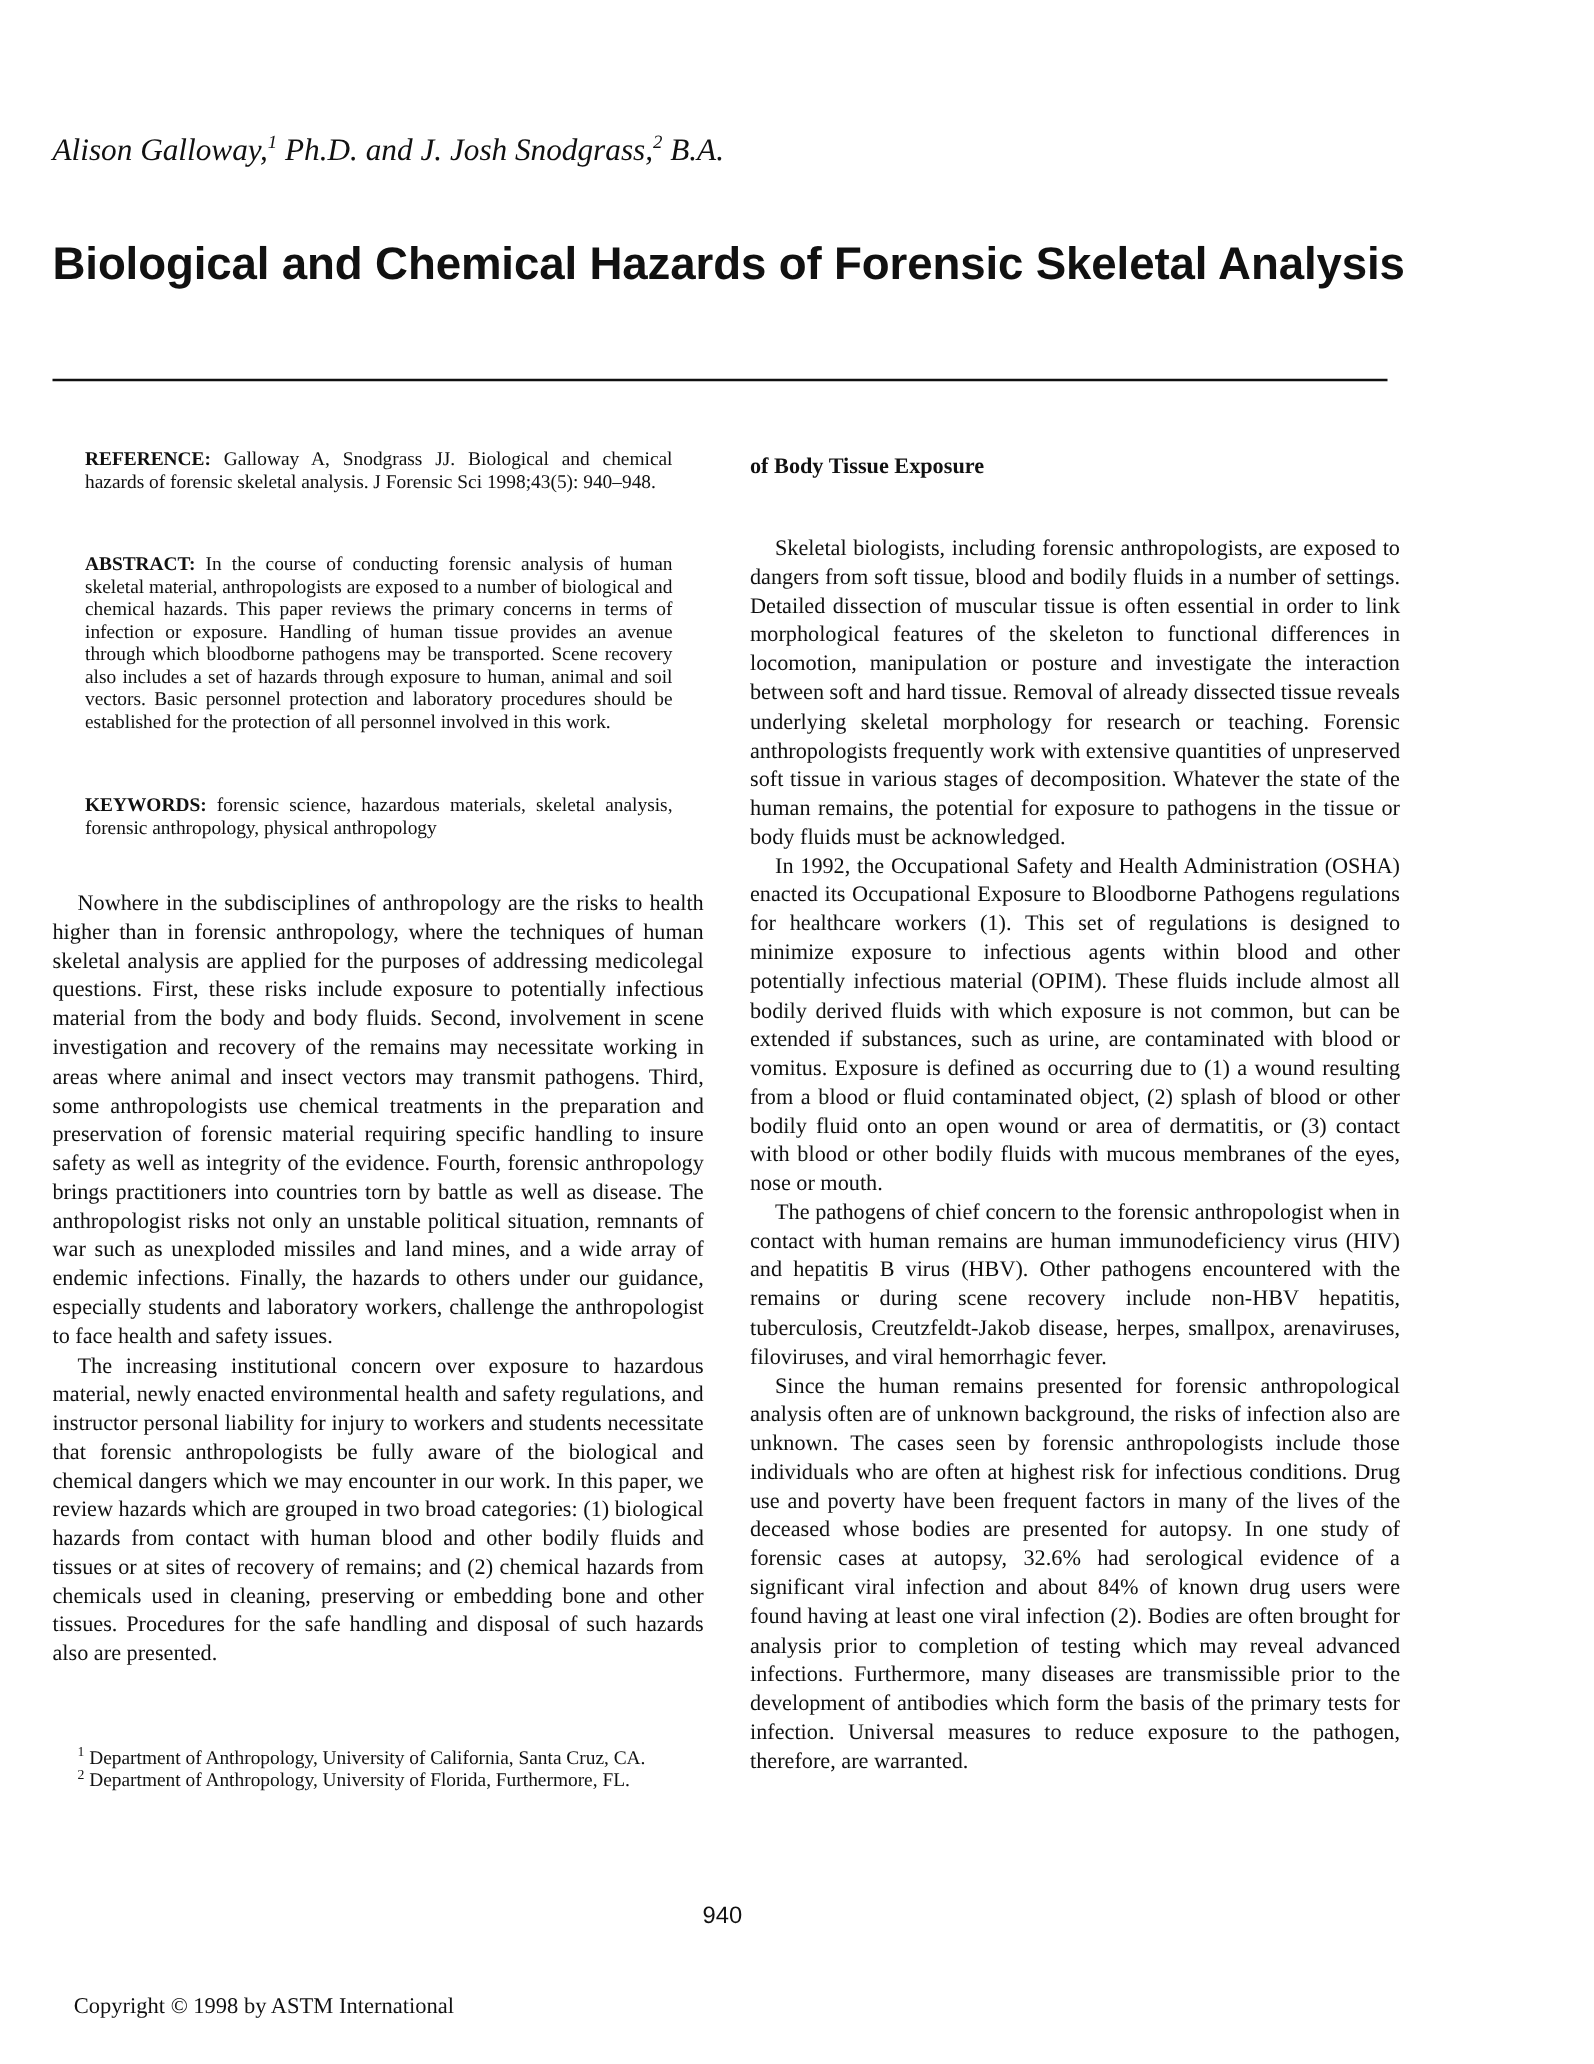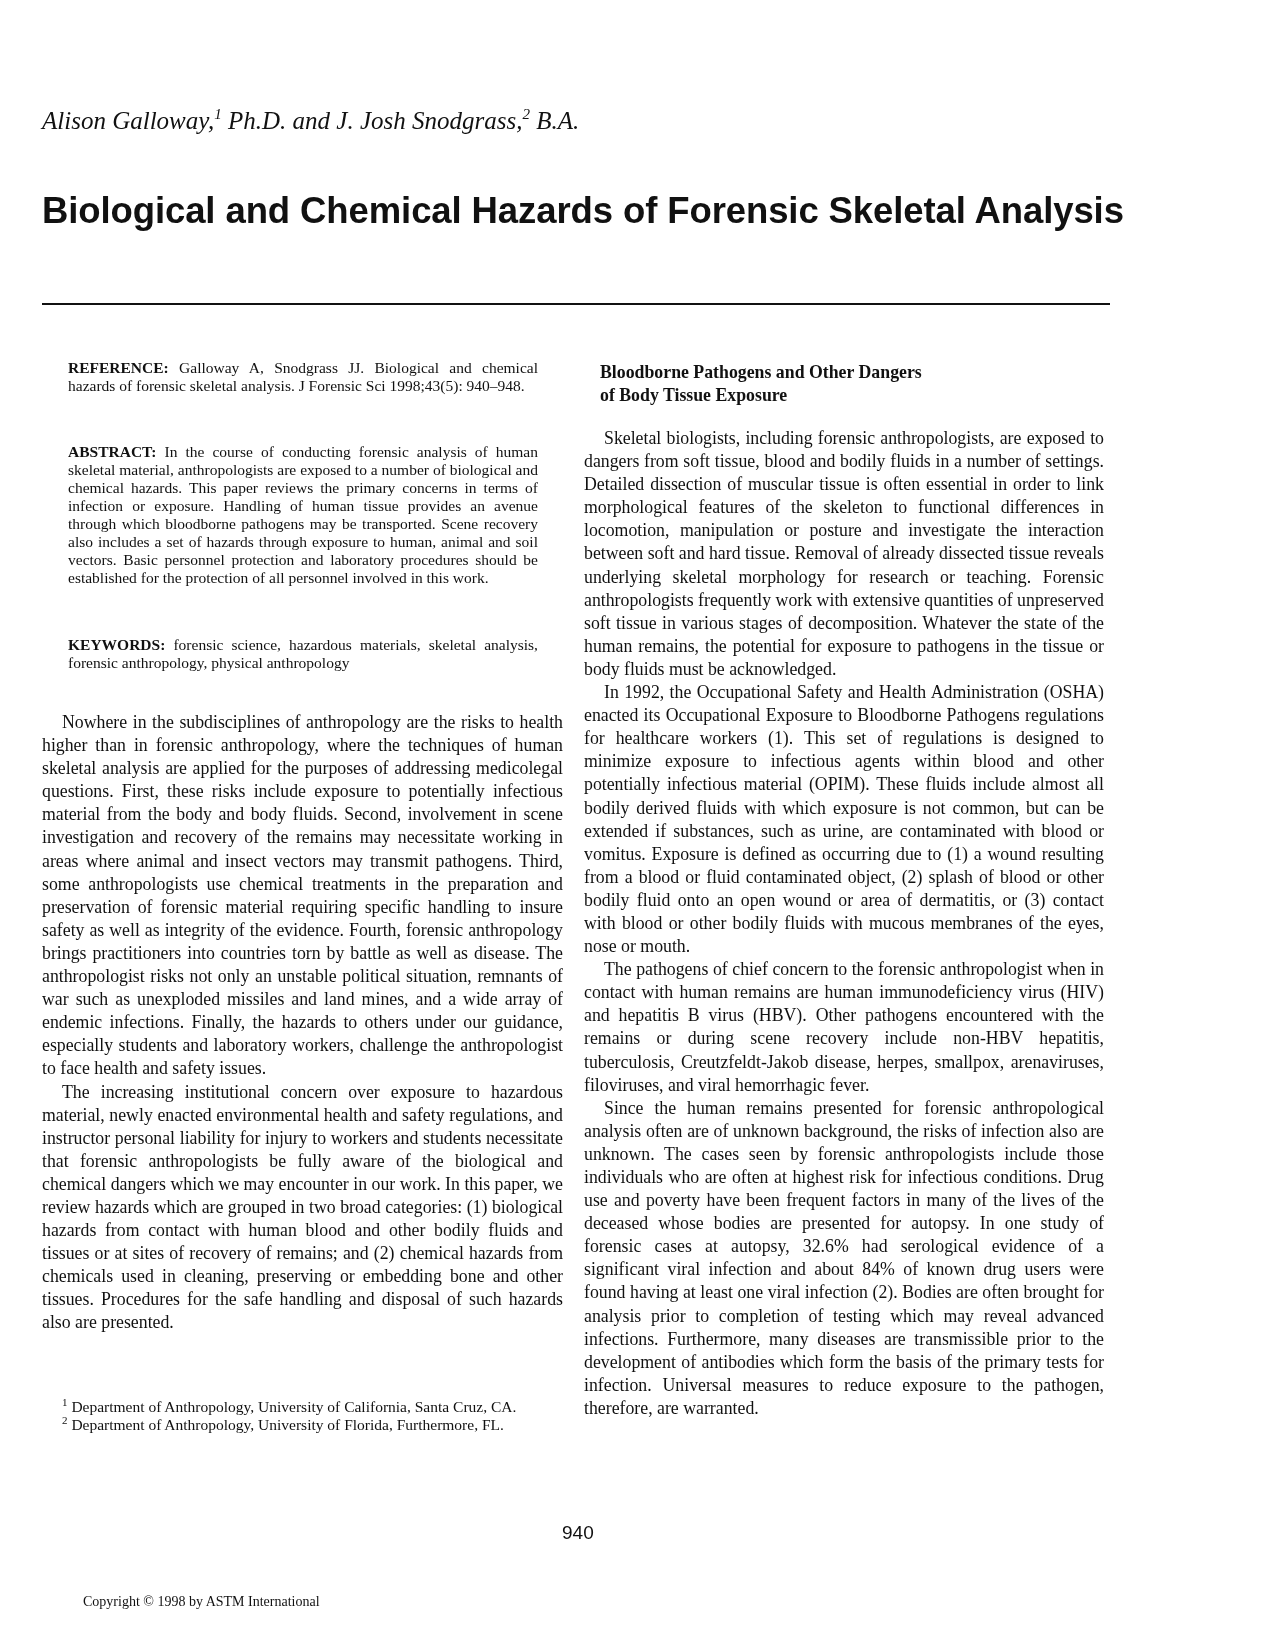--- a/index.html
+++ b/index.html
@@ -11,30 +11,30 @@
 
   .abs-block { position: absolute; left: 68px; width: 470px; font-size: 15.5px; line-height: 18px; text-align: justify; }
   .abs-block b { font-weight: bold; }
   .ref { top: 359px; }
   .abstract { top: 443px; }
   .keywords { top: 636px; }
 
   .col { position: absolute; width: 521px; font-size: 17.8px; line-height: 23.1px; text-align: justify; hyphens: manual; }
   .col p { margin: 0; text-indent: 20px; }
   .left-col { left: 42px; top: 711px; }
-  .right-col { left: 584px; top: 427px; width: 520px; }
+  .right-col { left: 600px; top: 427px; width: 520px; }
 
   .section-heading { position: absolute; left: 600px; top: 361px; font-weight: bold; font-size: 17.8px; line-height: 23px; width: 520px; }
 
   .footnotes { position: absolute; left: 42px; top: 1398px; width: 521px; font-size: 15.5px; line-height: 18.2px; text-align: justify; }
   .footnotes p { margin: 0; text-indent: 20px; }
   .footnotes sup { font-size: 11px; vertical-align: 6px; line-height: 0; }
 
   .page-number { position: absolute; left: 562px; top: 1522px; font-family: "Liberation Sans", sans-serif; font-size: 19px; }
-  .copyright { position: absolute; left: 59px; top: 1594px; font-size: 14px; margin-left: 24px; }
+  .copyright { position: absolute; left: 59px; top: 1594px; font-size: 18px; }
 </style>
 </head>
 <body>
 
 <div class="authors">
   <span>Alison Galloway,</span><sup>1</sup><span> Ph.D. and J. Josh Snodgrass,</span><sup>2</sup><span> B.A.</span>
 </div>
 
 <div class="title">Biological and Chemical Hazards of Forensic Skeletal Analysis</div>
 
@@ -56,21 +56,20 @@
   <p>Nowhere in the subdisciplines of anthropology are the risks to health higher than in forensic anthropology, where the techniques of human skeletal analysis are applied for the purposes of addressing medicolegal questions. First, these risks include exposure to potentially infectious material from the body and body fluids. Second, involvement in scene investigation and recovery of the remains may necessitate working in areas where animal and insect vectors may transmit pathogens. Third, some anthropologists use chemical treatments in the preparation and preservation of forensic material requiring specific handling to insure safety as well as integrity of the evidence. Fourth, forensic anthropology brings practitioners into countries torn by battle as well as disease. The anthropologist risks not only an unstable political situation, remnants of war such as unexploded missiles and land mines, and a wide array of endemic infections. Finally, the hazards to others under our guidance, especially students and laboratory workers, challenge the anthropologist to face health and safety issues.</p>
   <p>The increasing institutional concern over exposure to hazardous material, newly enacted environmental health and safety regulations, and instructor personal liability for injury to workers and students necessitate that forensic anthropologists be fully aware of the biological and chemical dangers which we may encounter in our work. In this paper, we review hazards which are grouped in two broad categories: (1) biological hazards from contact with human blood and other bodily fluids and tissues or at sites of recovery of remains; and (2) chemical hazards from chemicals used in cleaning, preserving or embedding bone and other tissues. Procedures for the safe handling and disposal of such hazards also are presented.</p>
 </div>
 
 <div class="footnotes">
   <p><sup>1</sup><span> Department of Anthropology, University of California, Santa Cruz, CA.</span></p>
   <p><sup>2</sup><span> Department of Anthropology, University of Florida, Furthermore, FL.</span></p>
 </div>
 
 <div class="section-heading">
-  <div>Bloodborne Pathogens and Other Dangers</div>
   <div>of Body Tissue Exposure</div>
 </div>
 
 <div class="col right-col">
   <p>Skeletal biologists, including forensic anthropologists, are exposed to dangers from soft tissue, blood and bodily fluids in a number of settings. Detailed dissection of muscular tissue is often essential in order to link morphological features of the skeleton to functional differences in locomotion, manipulation or posture and investigate the interaction between soft and hard tissue. Removal of already dissected tissue reveals underlying skeletal morphology for research or teaching. Forensic anthropologists frequently work with extensive quantities of unpreserved soft tissue in various stages of decomposition. Whatever the state of the human remains, the potential for exposure to pathogens in the tissue or body fluids must be acknowledged.</p>
   <p>In 1992, the Occupational Safety and Health Administration (OSHA) enacted its Occupational Exposure to Bloodborne Pathogens regulations for healthcare workers (1). This set of regulations is designed to minimize exposure to infectious agents within blood and other potentially infectious material (OPIM). These fluids include almost all bodily derived fluids with which exposure is not common, but can be extended if substances, such as urine, are contaminated with blood or vomitus. Exposure is defined as occurring due to (1) a wound resulting from a blood or fluid contaminated object, (2) splash of blood or other bodily fluid onto an open wound or area of dermatitis, or (3) contact with blood or other bodily fluids with mucous membranes of the eyes, nose or mouth.</p>
   <p>The pathogens of chief concern to the forensic anthropologist when in contact with human remains are human immunodeficiency virus (HIV) and hepatitis B virus (HBV). Other pathogens encountered with the remains or during scene recovery include non-HBV hepatitis, tuberculosis, Creutzfeldt-Jakob disease, herpes, smallpox, arenaviruses, filoviruses, and viral hemorrhagic fever.</p>
   <p>Since the human remains presented for forensic anthropological analysis often are of unknown background, the risks of infection also are unknown. The cases seen by forensic anthropologists include those individuals who are often at highest risk for infectious conditions. Drug use and poverty have been frequent factors in many of the lives of the deceased whose bodies are presented for autopsy. In one study of forensic cases at autopsy, 32.6% had serological evidence of a significant viral infection and about 84% of known drug users were found having at least one viral infection (2). Bodies are often brought for analysis prior to completion of testing which may reveal advanced infections. Furthermore, many diseases are transmissible prior to the development of antibodies which form the basis of the primary tests for infection. Universal measures to reduce exposure to the pathogen, therefore, are warranted.</p>
 </div>
 

